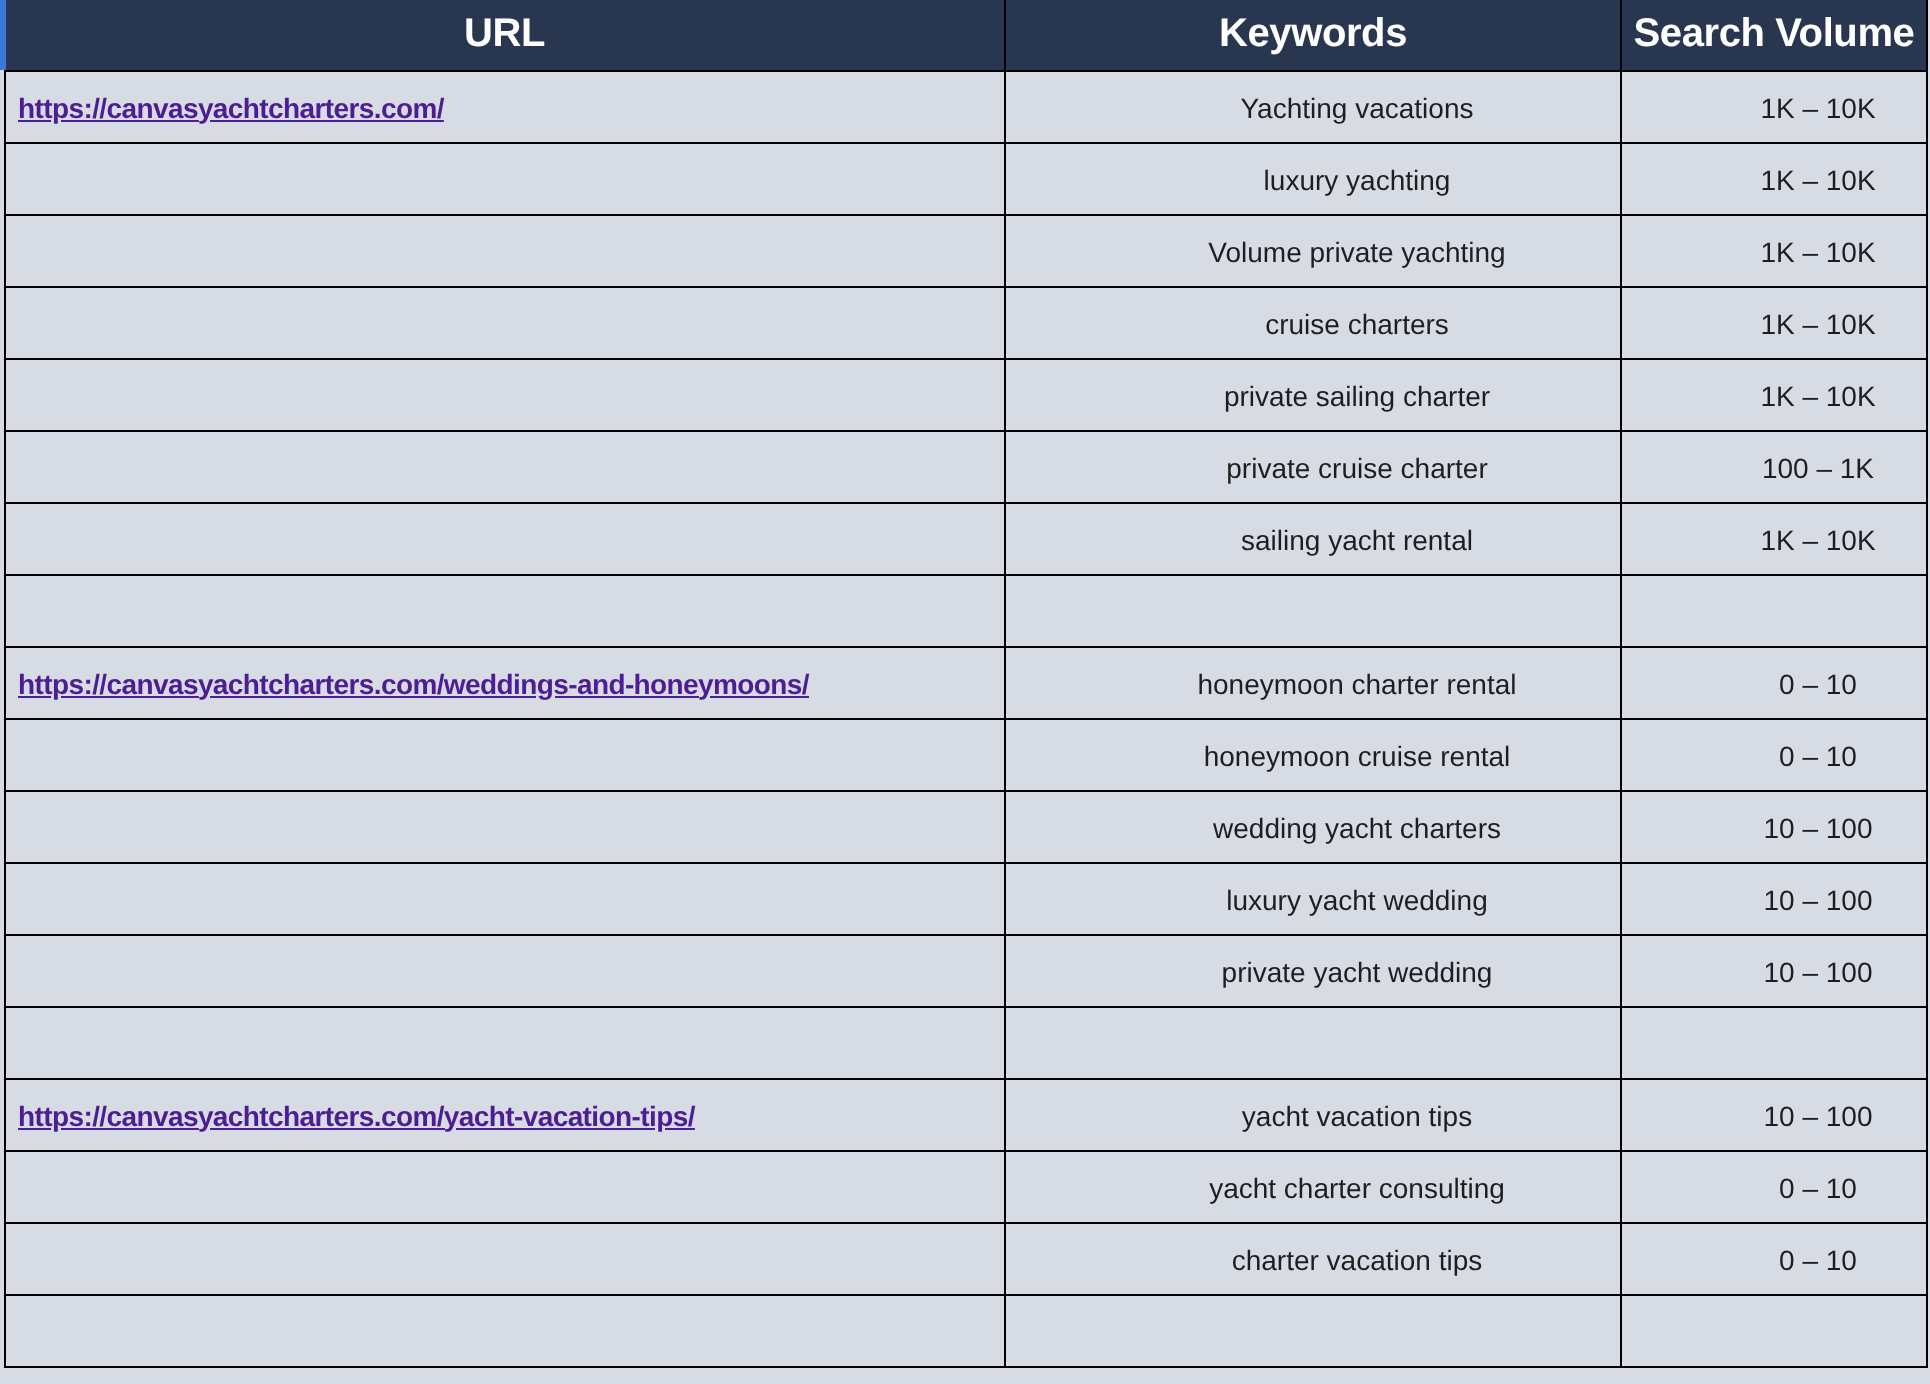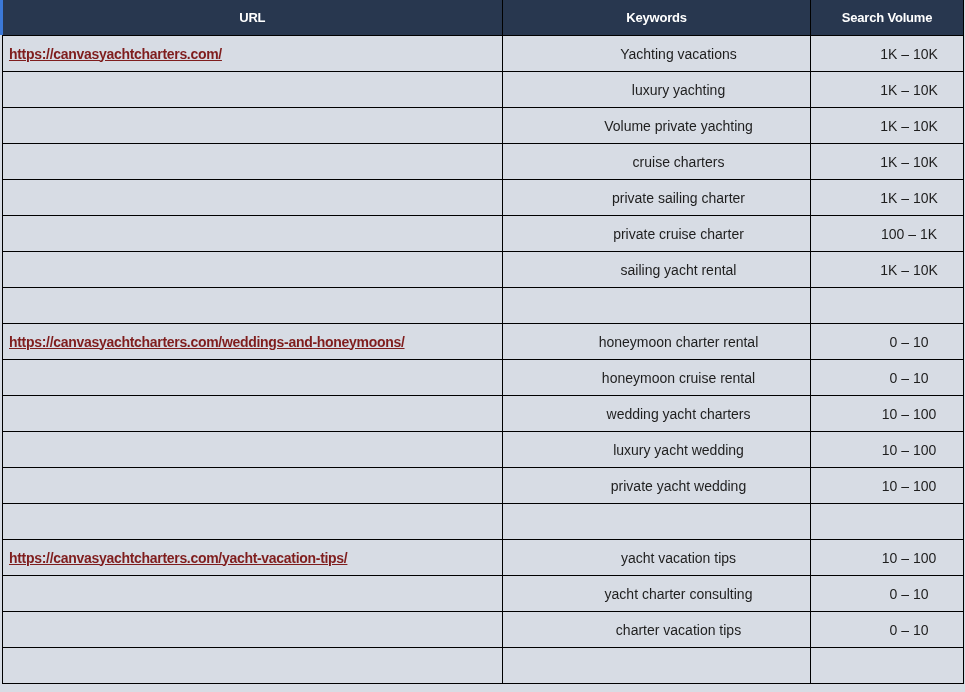--- a/index.html
+++ b/index.html
@@ -21,21 +21,21 @@
       left: 2px; top: 0;
       width: 962px;
     }
     col.c-url { width: 500px; }
     col.c-kw { width: 308px; }
     col.c-sv { width: 153px; }
     th {
       background: #28374f;
       color: #ffffff;
       font-weight: bold;
-      font-size: 13px;
+      font-size: 20px;
       height: 35px;
       padding: 0;
       text-align: center;
       border-right: 1px solid #000;
       border-bottom: 1px solid #000;
       letter-spacing: -0.2px;
     }
     td {
       height: 35px;
       padding: 0;
@@ -47,21 +47,21 @@
       background: #d7dce4;
       white-space: nowrap;
       overflow: hidden;
     }
     td.url {
       text-align: left;
       padding-left: 6px;
       font-weight: bold;
     }
     td.url a {
-      color: #7f1d1d;
+      color: #4c1d95;
       text-decoration: underline;
       letter-spacing: -0.3px;
     }
     td.kw, td.sv { text-align: center; padding-left: 44px; }
     .sel-edge {
       position: absolute; left: 0; top: 0;
       width: 3px; height: 35px;
       background: #3b78d8;
     }
   </style>

